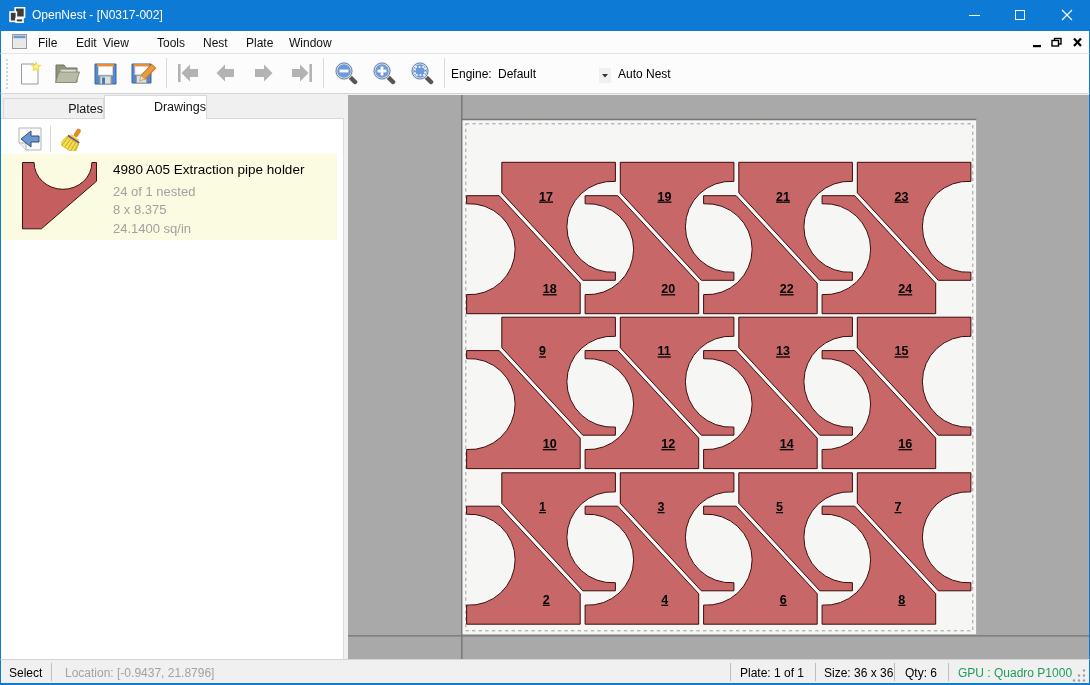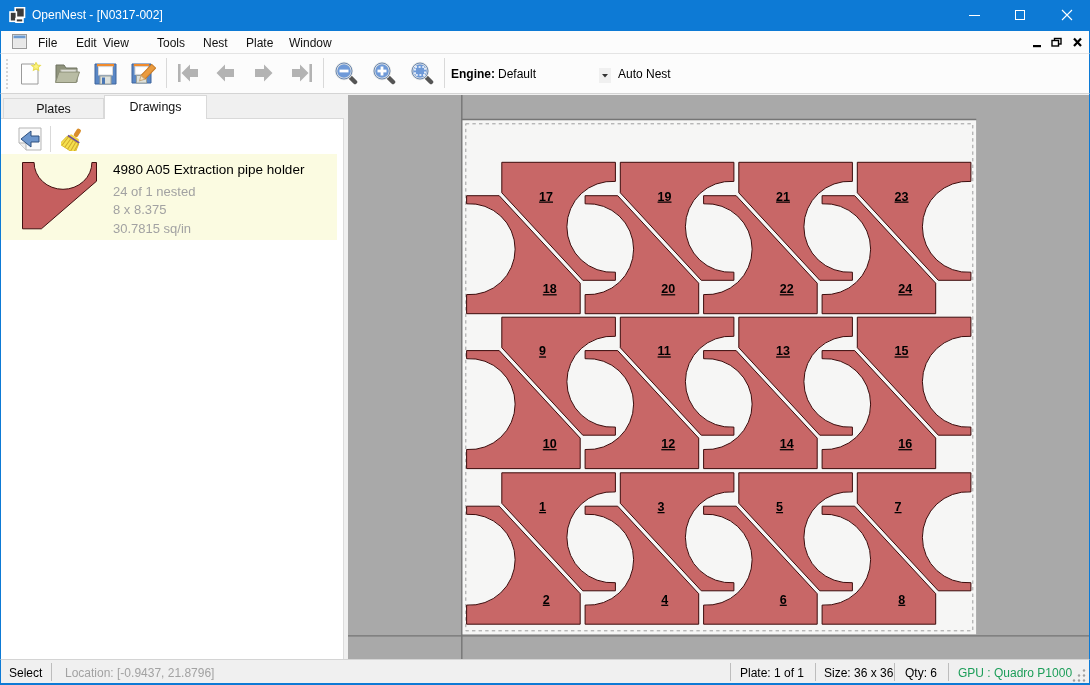--- a/index.html
+++ b/index.html
@@ -7,21 +7,21 @@
 #title{position:absolute;left:0;top:0;width:1090px;height:31px;background:#0d7ad5;color:#ffffff;font-size:12px}
 #title .txt{position:absolute;left:32px;top:8px}
 .capbtn{position:absolute;top:0;width:46px;height:30px}
 #menu{position:absolute;left:0;top:31px;width:1090px;height:23px;background:#fcfcfc;font-size:12px;color:#111;border-left:1px solid #0d7ad5;border-right:1px solid #0d7ad5;border-bottom:1px solid #e4e4e4}
 #menu span.mi{position:absolute;top:5px}
 #tool{position:absolute;left:0;top:54px;width:1090px;height:40px;background:#fcfcfc;border-left:1px solid #0d7ad5;border-right:1px solid #0d7ad5;border-bottom:1px solid #d4d4d4}
 .tsep{position:absolute;top:4px;width:1px;height:30px;background:#d9d9d9}
 #content{position:absolute;left:0;top:94px;width:1090px;height:565px;background:#f0f0f0;border-left:1px solid #0d7ad5;border-right:1px solid #0d7ad5}
 #striplineb{position:absolute;left:0px;top:24px;width:343px;height:1px;background:#d9d9d9}
 #panel{position:absolute;left:0px;top:25px;width:343px;height:540px;background:#fff;border-right:1px solid #dcdcdc}
-.tab{position:absolute;font-size:12.5px;color:#111;text-align:center}
+.tab{position:absolute;font-size:12.5px;color:#111;text-align:right}
 #tabPlates{left:2px;top:4px;width:101px;height:20px;background:#f0f0f0;border:1px solid #d9d9d9;border-bottom:none;padding-top:3px}
 #tabDraw{left:103px;top:1px;width:103px;height:24px;background:#fff;border:1px solid #d9d9d9;border-bottom:none;padding-top:4px;z-index:3}
 #item{position:absolute;left:0px;top:35px;width:336px;height:86px;background:#fbfbe1}
 #item .t1{position:absolute;left:112px;top:8px;font-size:13.5px;font-weight:normal;color:#000}
 #item .g{position:absolute;left:112px;font-size:13px;color:#a2a2a2}
 #canvas{position:absolute;left:347px;top:0px;width:741px;height:565px;background:#a9a9a9;overflow:hidden}
 #status{position:absolute;left:0;top:659px;width:1090px;height:24px;background:#f0f0f0;border-top:1px solid #d4d4d4;font-size:12px;color:#000;border-left:1px solid #0d7ad5;border-right:1px solid #0d7ad5}
 #status .sep{position:absolute;top:3px;width:1px;height:18px;background:#bdbdbd}
 #bluebottom{position:absolute;left:0;top:683px;width:1090px;height:2px;background:#0d7ad5}
 svg text{font-family:"Liberation Sans",sans-serif}
@@ -134,21 +134,21 @@
         <circle cx="10" cy="10" r="8" fill="none" stroke="#4a6fa5" stroke-width="0.8"></circle>
         <rect x="5.5" y="8.6" width="9" height="2.8" fill="#fff"></rect>
         <rect x="8.6" y="5.5" width="2.8" height="9" fill="#fff"></rect>
     </svg>
     <svg class="abs" style="left:409px;top:7px" width="24" height="24" viewBox="0 0 24 24">
       <line x1="16" y1="16" x2="21" y2="21" stroke="#555" stroke-width="4.5" stroke-linecap="round"></line>
         <circle cx="10" cy="10" r="8" fill="#6f9ad8" stroke="#e8e8e4" stroke-width="2.4"></circle>
         <circle cx="10" cy="10" r="8" fill="none" stroke="#4a6fa5" stroke-width="0.8"></circle>
         <rect x="5" y="6" width="10" height="8" fill="none" stroke="#fff" stroke-width="1.6" stroke-dasharray="2 1.6"></rect>
     </svg>
-    <span class="abs" style="left:450px;top:13px;font-size:12px;font-weight:bold">Engine:</span>
+    <span class="abs" style="left:450px;top:13px;font-size:12px;font-weight:normal">Engine:</span>
     <span class="abs" style="left:497px;top:13px;font-size:12px">Default</span>
     <svg class="abs" style="left:598px;top:14px" width="12" height="15">
         <rect x="0" y="0" width="12" height="15" fill="#f0f0f0"></rect>
         <path d="M3 6 L9 6 L6 9.5 Z" fill="#333"></path>
       </svg>
     <span class="abs" style="left:617px;top:13px;font-size:12px">Auto Nest</span>
   </div>
   <div id="content">
     <div id="striplineb"></div>
     <div id="tabPlates" class="tab">Plates</div>
@@ -169,21 +169,21 @@
             <path d="M7 13.2 L6.2 23 M10 13.2 L9.6 23.4 M13 13.2 L13 23.5 M16 13.2 L16.6 23.4 M19 13.2 L19.8 23" stroke="#cfa92d" stroke-width="1"></path>
           </g>
       </svg>
       <div id="item">
         <svg class="abs" style="left:21px;top:8px" width="75" height="68" viewBox="0 0 75 68">
           <path d="M0.5 0.5 L12.1 0.5 A28.9 26.8 0 1 0 69.9 0.5 L74.5 0.5 L74.5 19.2 L19.4 66.8 L0.5 66.8 Z" fill="#c55f5f" stroke="#421010"></path>
         </svg>
         <div class="t1">4980 A05 Extraction pipe holder</div>
         <div class="g" style="top:30px">24 of 1 nested</div>
         <div class="g" style="top:48px">8 x 8.375</div>
-        <div class="g" style="top:67px">30.7815 sq/in</div>
+        <div class="g" style="top:67px">24.1400 sq/in</div>
       </div>
     </div>
     <div class="abs" style="left:347px;top:0;width:741px;height:1px;background:#f0f0f0;z-index:5"></div>
     <div id="canvas">
       <svg width="742" height="565" viewBox="0 0 742 565">
         <defs>
           <path id="pp" d="M0 0 L113.6 0 L113.6 19.1 A45.5 45.5 0 1 0 113.6 109.9 L113.6 118 L81 118 L0 30.5 Z" fill="#c86767" stroke="#3c0c0c" stroke-width="1"></path>
         </defs>
         <line x1="113.8" y1="0" x2="113.8" y2="565" stroke="#757575" stroke-width="1.4"></line>
         <line x1="0" y1="541.9" x2="742" y2="541.9" stroke="#757575" stroke-width="1.4"></line>

